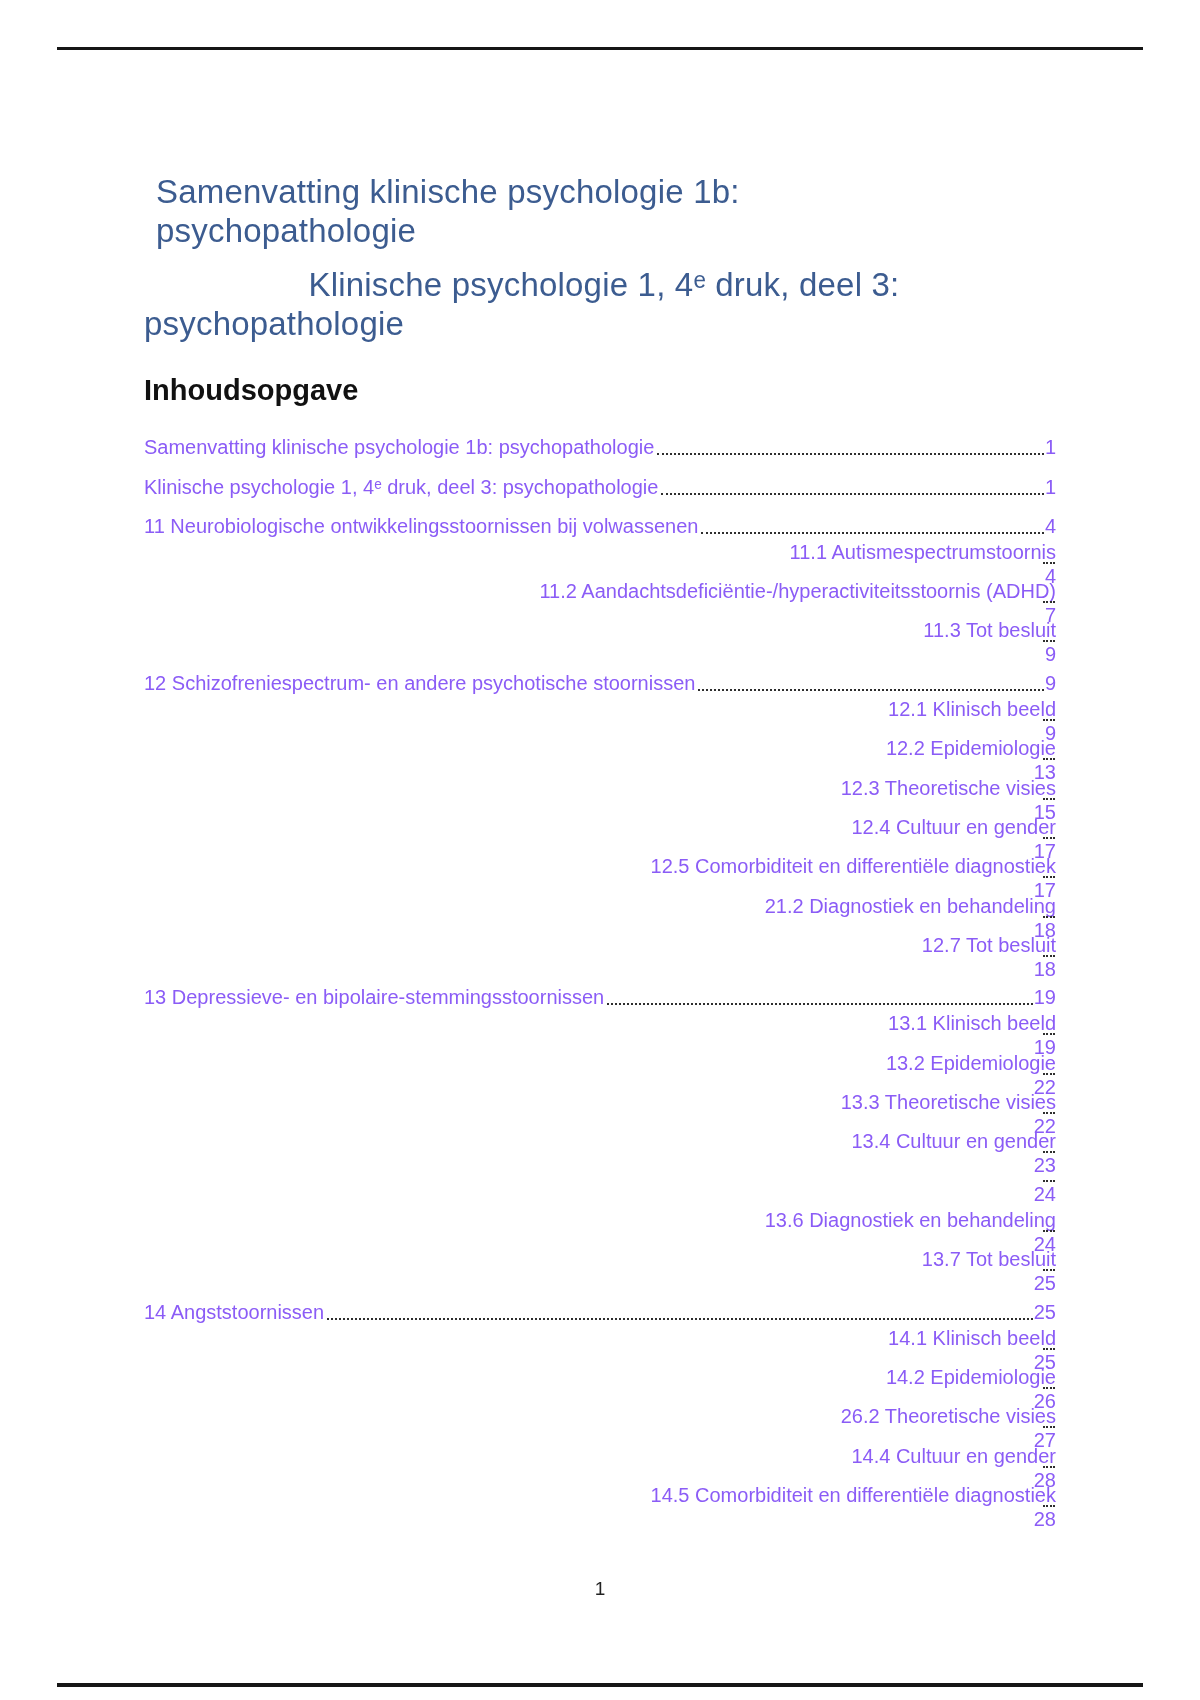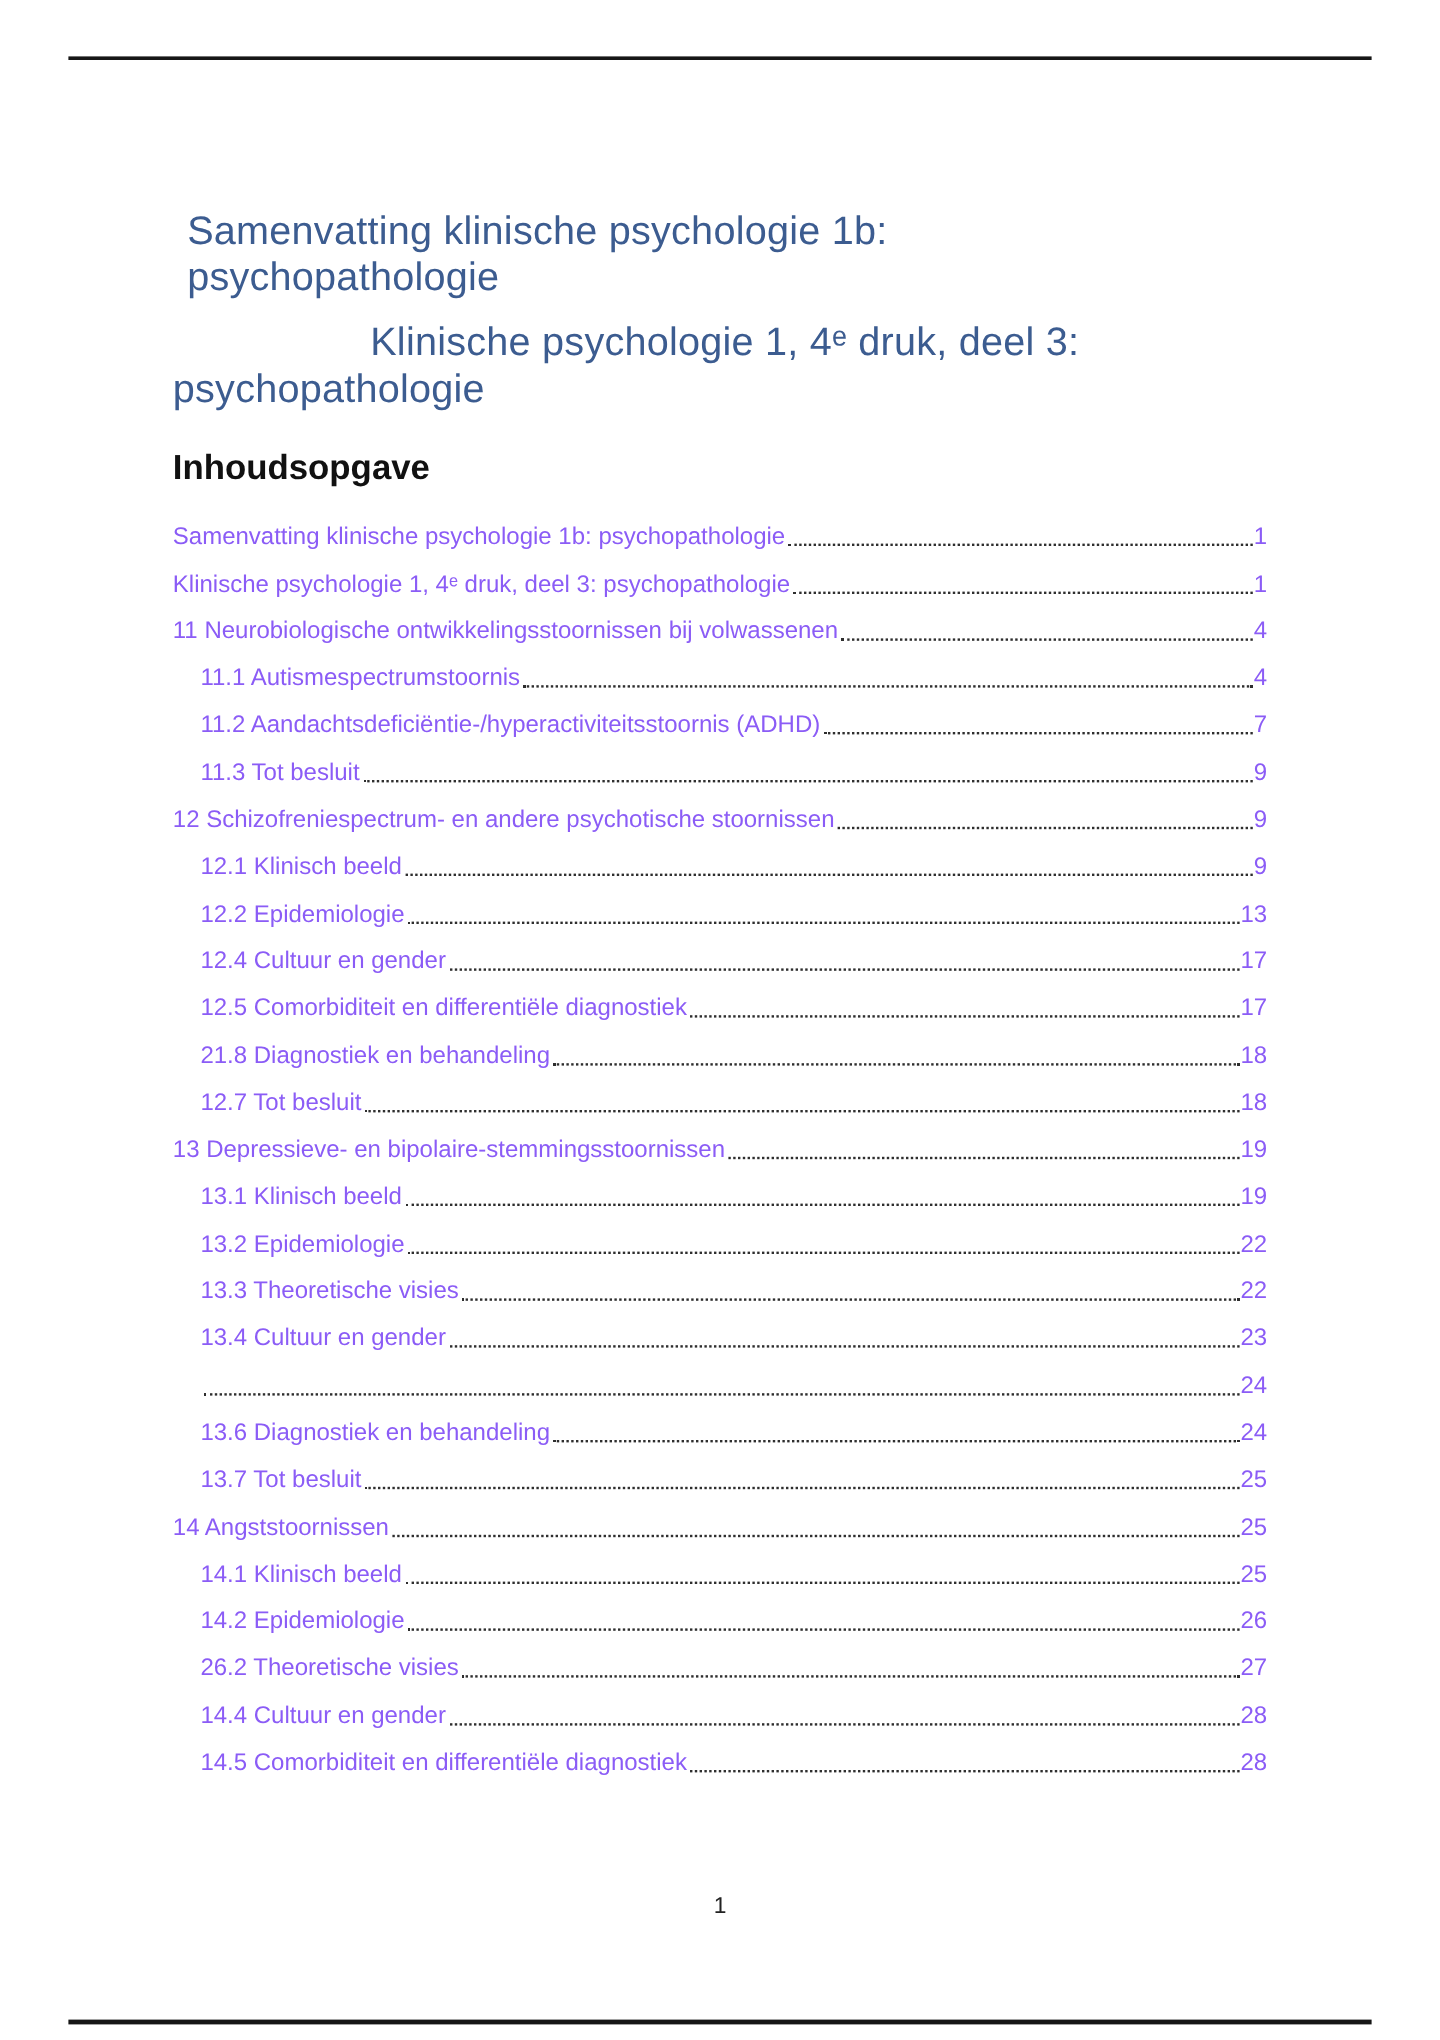--- a/index.html
+++ b/index.html
@@ -37,21 +37,21 @@
     position: absolute; left: 144px; top: 424px; width: 912px;
   }
   .toc-row {
     height: 39.3px; box-sizing: border-box;
     display: flex; align-items: flex-end;
     padding-bottom: 6px;
     font-size: 20px; line-height: 1;
     color: #8b5cf6;
     cursor: pointer;
   }
-  .toc-row.level-1 { padding-left: 23px; }
+  .toc-row.level-1 { padding-left: 23px; flex-direction: column; }
   .toc-label { white-space: nowrap; }
   .toc-leader {
     flex: 1 1 auto; min-width: 12px;
     border-bottom: 2.5px dotted #2e2e2e;
     margin: 0 1px 2px 3px;
   }
   .toc-page { white-space: nowrap; }
 
   .footer-page {
     position: absolute; left: 144px; top: 1578px; width: 912px;
@@ -124,35 +124,40 @@
     <span class="toc-leader"></span>
     <span class="toc-page">9</span>
   </div>
 
   <div class="toc-row level-1">
     <span class="toc-label">12.2 Epidemiologie</span>
     <span class="toc-leader"></span>
     <span class="toc-page">13</span>
   </div>
 
+  <div class="toc-row level-1">
+    <span class="toc-label">12.3 Theoretische visies</span>
+    <span class="toc-leader"></span>
+    <span class="toc-page">15</span>
+  </div>
 
   <div class="toc-row level-1">
     <span class="toc-label">12.4 Cultuur en gender</span>
     <span class="toc-leader"></span>
     <span class="toc-page">17</span>
   </div>
 
   <div class="toc-row level-1">
     <span class="toc-label">12.5 Comorbiditeit en differentiële diagnostiek</span>
     <span class="toc-leader"></span>
     <span class="toc-page">17</span>
   </div>
 
   <div class="toc-row level-1">
-    <span class="toc-label">21.8 Diagnostiek en behandeling</span>
+    <span class="toc-label">21.2 Diagnostiek en behandeling</span>
     <span class="toc-leader"></span>
     <span class="toc-page">18</span>
   </div>
 
   <div class="toc-row level-1">
     <span class="toc-label">12.7 Tot besluit</span>
     <span class="toc-leader"></span>
     <span class="toc-page">18</span>
   </div>
 

